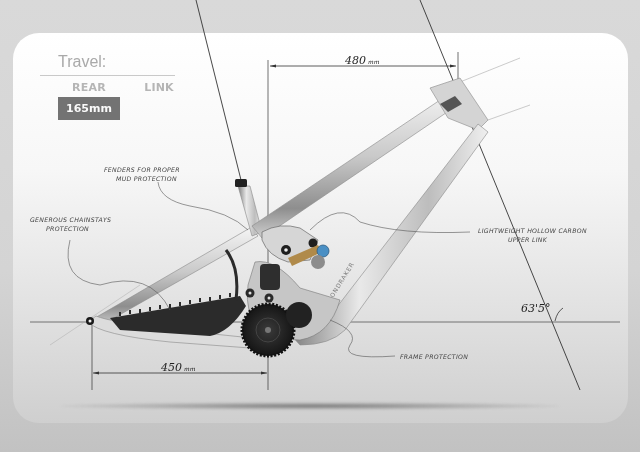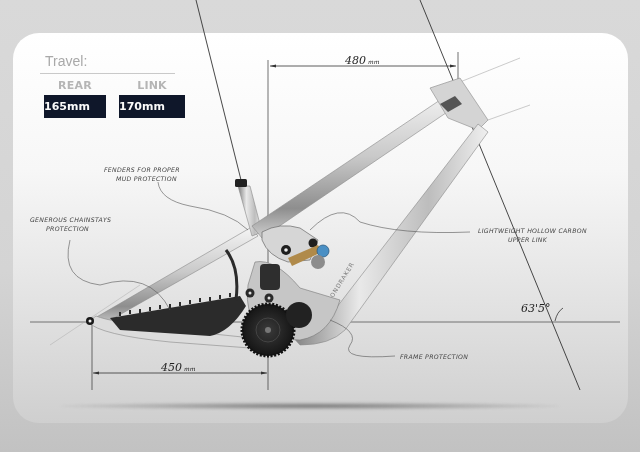--- a/index.html
+++ b/index.html
@@ -13,43 +13,42 @@
     border-radius: 26px;
     background: linear-gradient(180deg, #ffffff 0%, #f7f7f7 35%, #e2e2e2 70%, #cfcfcf 100%);
   }
   .floor-shadow {
     position: absolute; left: 60px; top: 402px; width: 500px; height: 8px;
     border-radius: 50%;
     background: radial-gradient(ellipse at center, rgba(90,90,90,0.75) 0%, rgba(120,120,120,0.35) 45%, rgba(180,180,180,0) 75%);
     filter: blur(1px);
   }
   .travel { position: absolute; left: 42px; top: 53px; width: 135px; }
-  .travel-label { font-size: 14px; color: #a9a9a9; margin-left: 3px; }
+  .travel-label { font-size: 16px; color: #a9a9a9; margin-left: 16px; }
   .travel-rule { height: 1px; background: #c9c9c9; margin-top: 4px; width: 135px; margin-left: -2px; }
-  .travel-grid { display: grid; grid-template-columns: 62px 66px; column-gap: 13px; margin-top: 3px; margin-left: 2px; }
+  .travel-grid { display: grid; grid-template-columns: 62px 66px; column-gap: 6px; margin-top: 3px; margin-left: 16px; }
   .travel-head { font-family: "DejaVu Sans", sans-serif; font-weight: bold; font-size: 11px; color: #b5b5b5; text-align: center; padding: 2px 0 3px; letter-spacing: 0.2px; }
-  .travel-val { background: #0f172a; color: #fafafa; font-family: "DejaVu Sans", sans-serif; font-weight: bold; font-size: 11px; height: 23px; line-height: 23px; }
+  .travel-val { background: #737373; color: #fafafa; font-family: "DejaVu Sans", sans-serif; font-weight: bold; font-size: 11px; text-align: center; height: 23px; line-height: 23px; }
   svg.drawing { position: absolute; left: 0; top: 0; }
   .note { font-family: "DejaVu Sans", sans-serif; font-size: 6.2px; fill: #444; letter-spacing: 0.3px; font-style: italic; }
   .dim { font-family: "DejaVu Serif", serif; font-style: italic; fill: #1f1f1f; }
 </style>
 </head>
 <body>
 
 <div class="card"></div>
 <div class="floor-shadow"></div>
 
 <div class="travel">
   <div class="travel-label">Travel:</div>
   <div class="travel-rule"></div>
   <div class="travel-grid">
     <div class="travel-head">REAR</div>
     <div class="travel-head">LINK</div>
     <div class="travel-val">165mm</div>
-    <div class="travel-val">170mm</div>
   </div>
 </div>
 
 <svg class="drawing" width="640" height="452" viewBox="0 0 640 452">
   <defs>
     <linearGradient id="tubeGrad" x1="0" y1="0" x2="0" y2="1">
       <stop offset="0" stop-color="#f4f4f4"></stop>
       <stop offset="0.45" stop-color="#c9c9c9"></stop>
       <stop offset="0.8" stop-color="#8e8e8e"></stop>
       <stop offset="1" stop-color="#d0d0d0"></stop>

